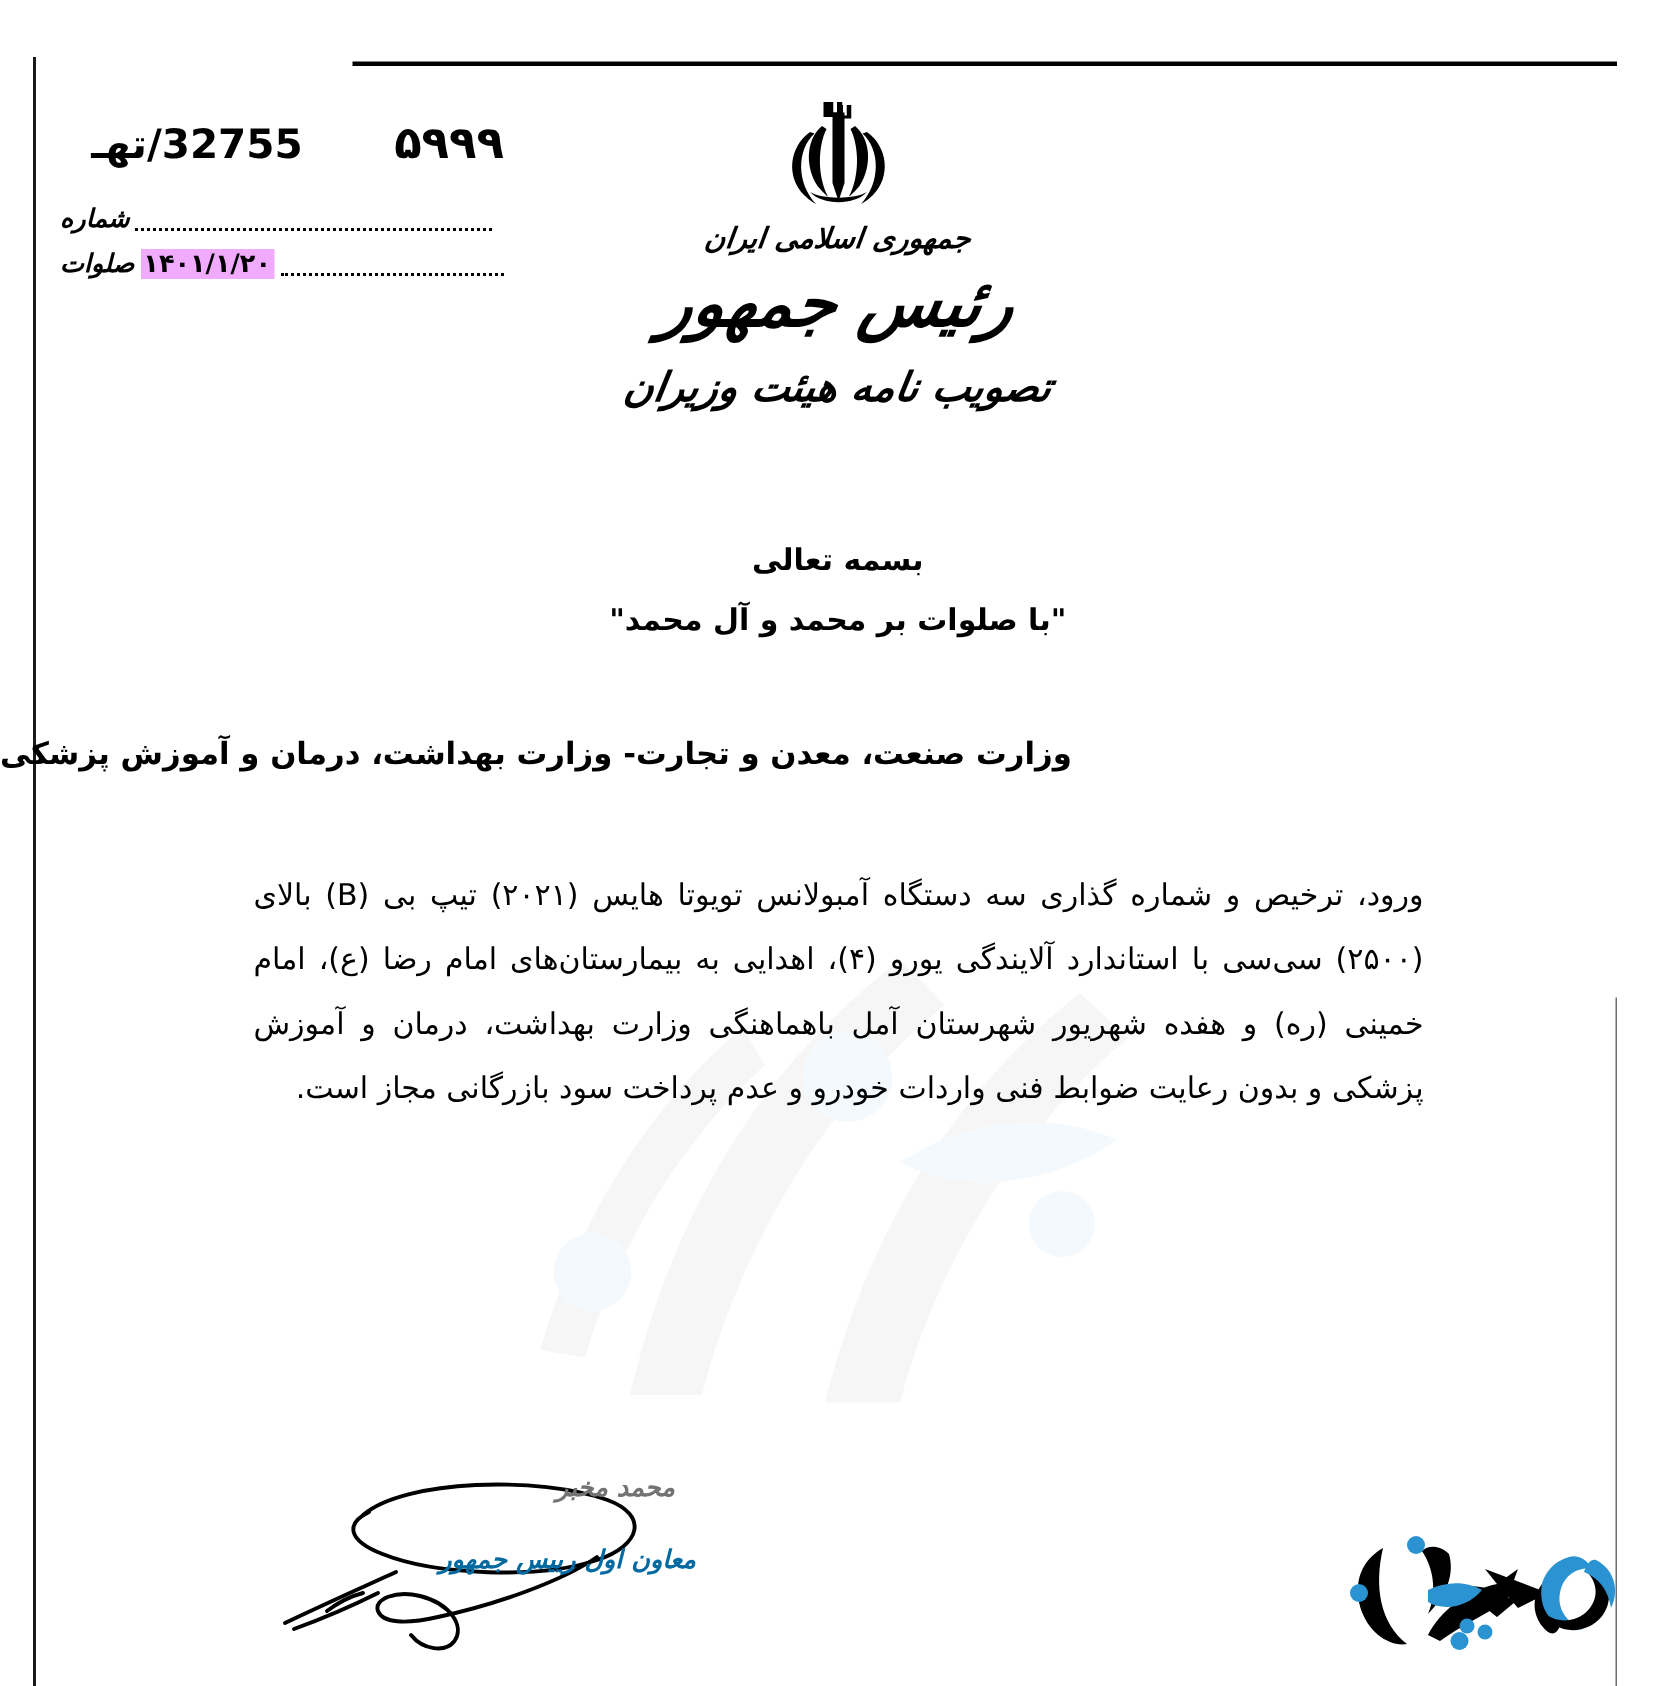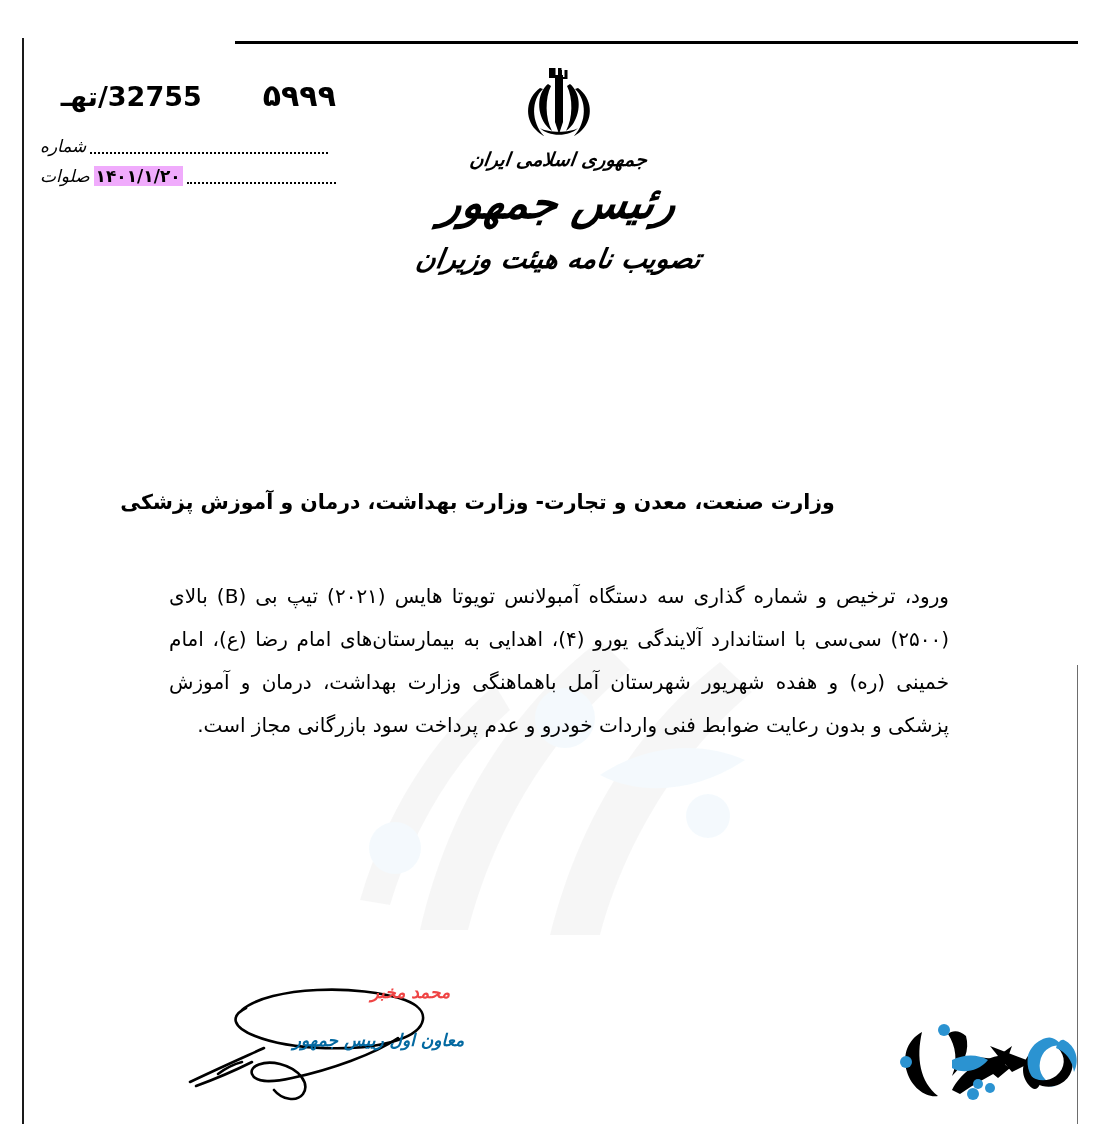--- a/index.html
+++ b/index.html
@@ -88,21 +88,21 @@
     display: flex;
     flex-direction: row;
     align-items: center;
     gap: 4px;
     height: 30px;
     font-size: 17px;
     color: #000;
   }
   .reg-label {
     font-size: 17px;
-    font-weight: 400;
+    font-weight: 700;
     white-space: nowrap;
     min-width: 42px;
     text-align: right;
     font-style: italic;
   }
   .dotline {
     flex: 1;
     border-bottom: 2px dotted #000;
     height: 1px;
     position: relative;
@@ -181,21 +181,21 @@
     font-weight: 700;
     color: #000;
   }
 
   
   .addressee {
     position: absolute;
     left: 0;
     top: 490px;
     width: 955px;
-    text-align: center;
+    text-align: left;
     font-size: 20.5px;
     font-weight: 700;
     color: #000;
     letter-spacing: 0px;
   }
 
   
   .body-text {
     position: absolute;
     right: 168px;
@@ -225,21 +225,21 @@
     height: 130px;
     direction: rtl;
   }
   .sig-name {
     position: absolute;
     right: 20px;
     top: 4px;
     font-size: 17px;
     font-weight: 600;
     font-style: italic;
-    color: #ef4444;
+    color: #737373;
     letter-spacing: 0.5px;
     z-index: 3;
   }
   .sig-title {
     position: absolute;
     right: 6px;
     top: 52px;
     font-size: 17px;
     font-weight: 600;
     font-style: italic;
@@ -328,20 +328,24 @@
 
           <path d="M22 62 C30 67 52 67 60 62 C52 71 30 71 22 62 Z"></path>
         </g>
       </svg>
     </div>
     <div class="republic-line">جمهوری اسلامی ایران</div>
     <div class="president-line">رئیس جمهور</div>
     <div class="decree-line">تصویب نامه هیئت وزیران</div>
   </div>
 
+  <div class="invocation">
+    <div class="besmeh">بسمه تعالی</div>
+    <div class="salawat">"با صلوات بر محمد و آل محمد"</div>
+  </div>
 
   <div class="addressee">وزارت صنعت، معدن و تجارت- وزارت بهداشت، درمان و آموزش پزشکی</div>
 
   <div class="body-text">
     <p class="para">ورود، ترخیص و شماره گذاری سه دستگاه آمبولانس تویوتا هایس (۲۰۲۱) تیپ بی (B) بالای (۲۵۰۰) سی‌سی با استاندارد آلایندگی یورو (۴)، اهدایی به بیمارستان‌های امام رضا (ع)، امام خمینی (ره) و هفده شهریور شهرستان آمل باهماهنگی وزارت بهداشت، درمان و آموزش پزشکی و بدون رعایت ضوابط فنی واردات خودرو و عدم پرداخت سود بازرگانی مجاز است.</p>
   </div>
 
   <div class="signature-block">
     <svg class="sig-stroke" width="310" height="130" viewBox="0 0 310 130" aria-hidden="true">
       <g fill="none" stroke="#000000" stroke-width="2.6" stroke-linecap="round" stroke-linejoin="round">

